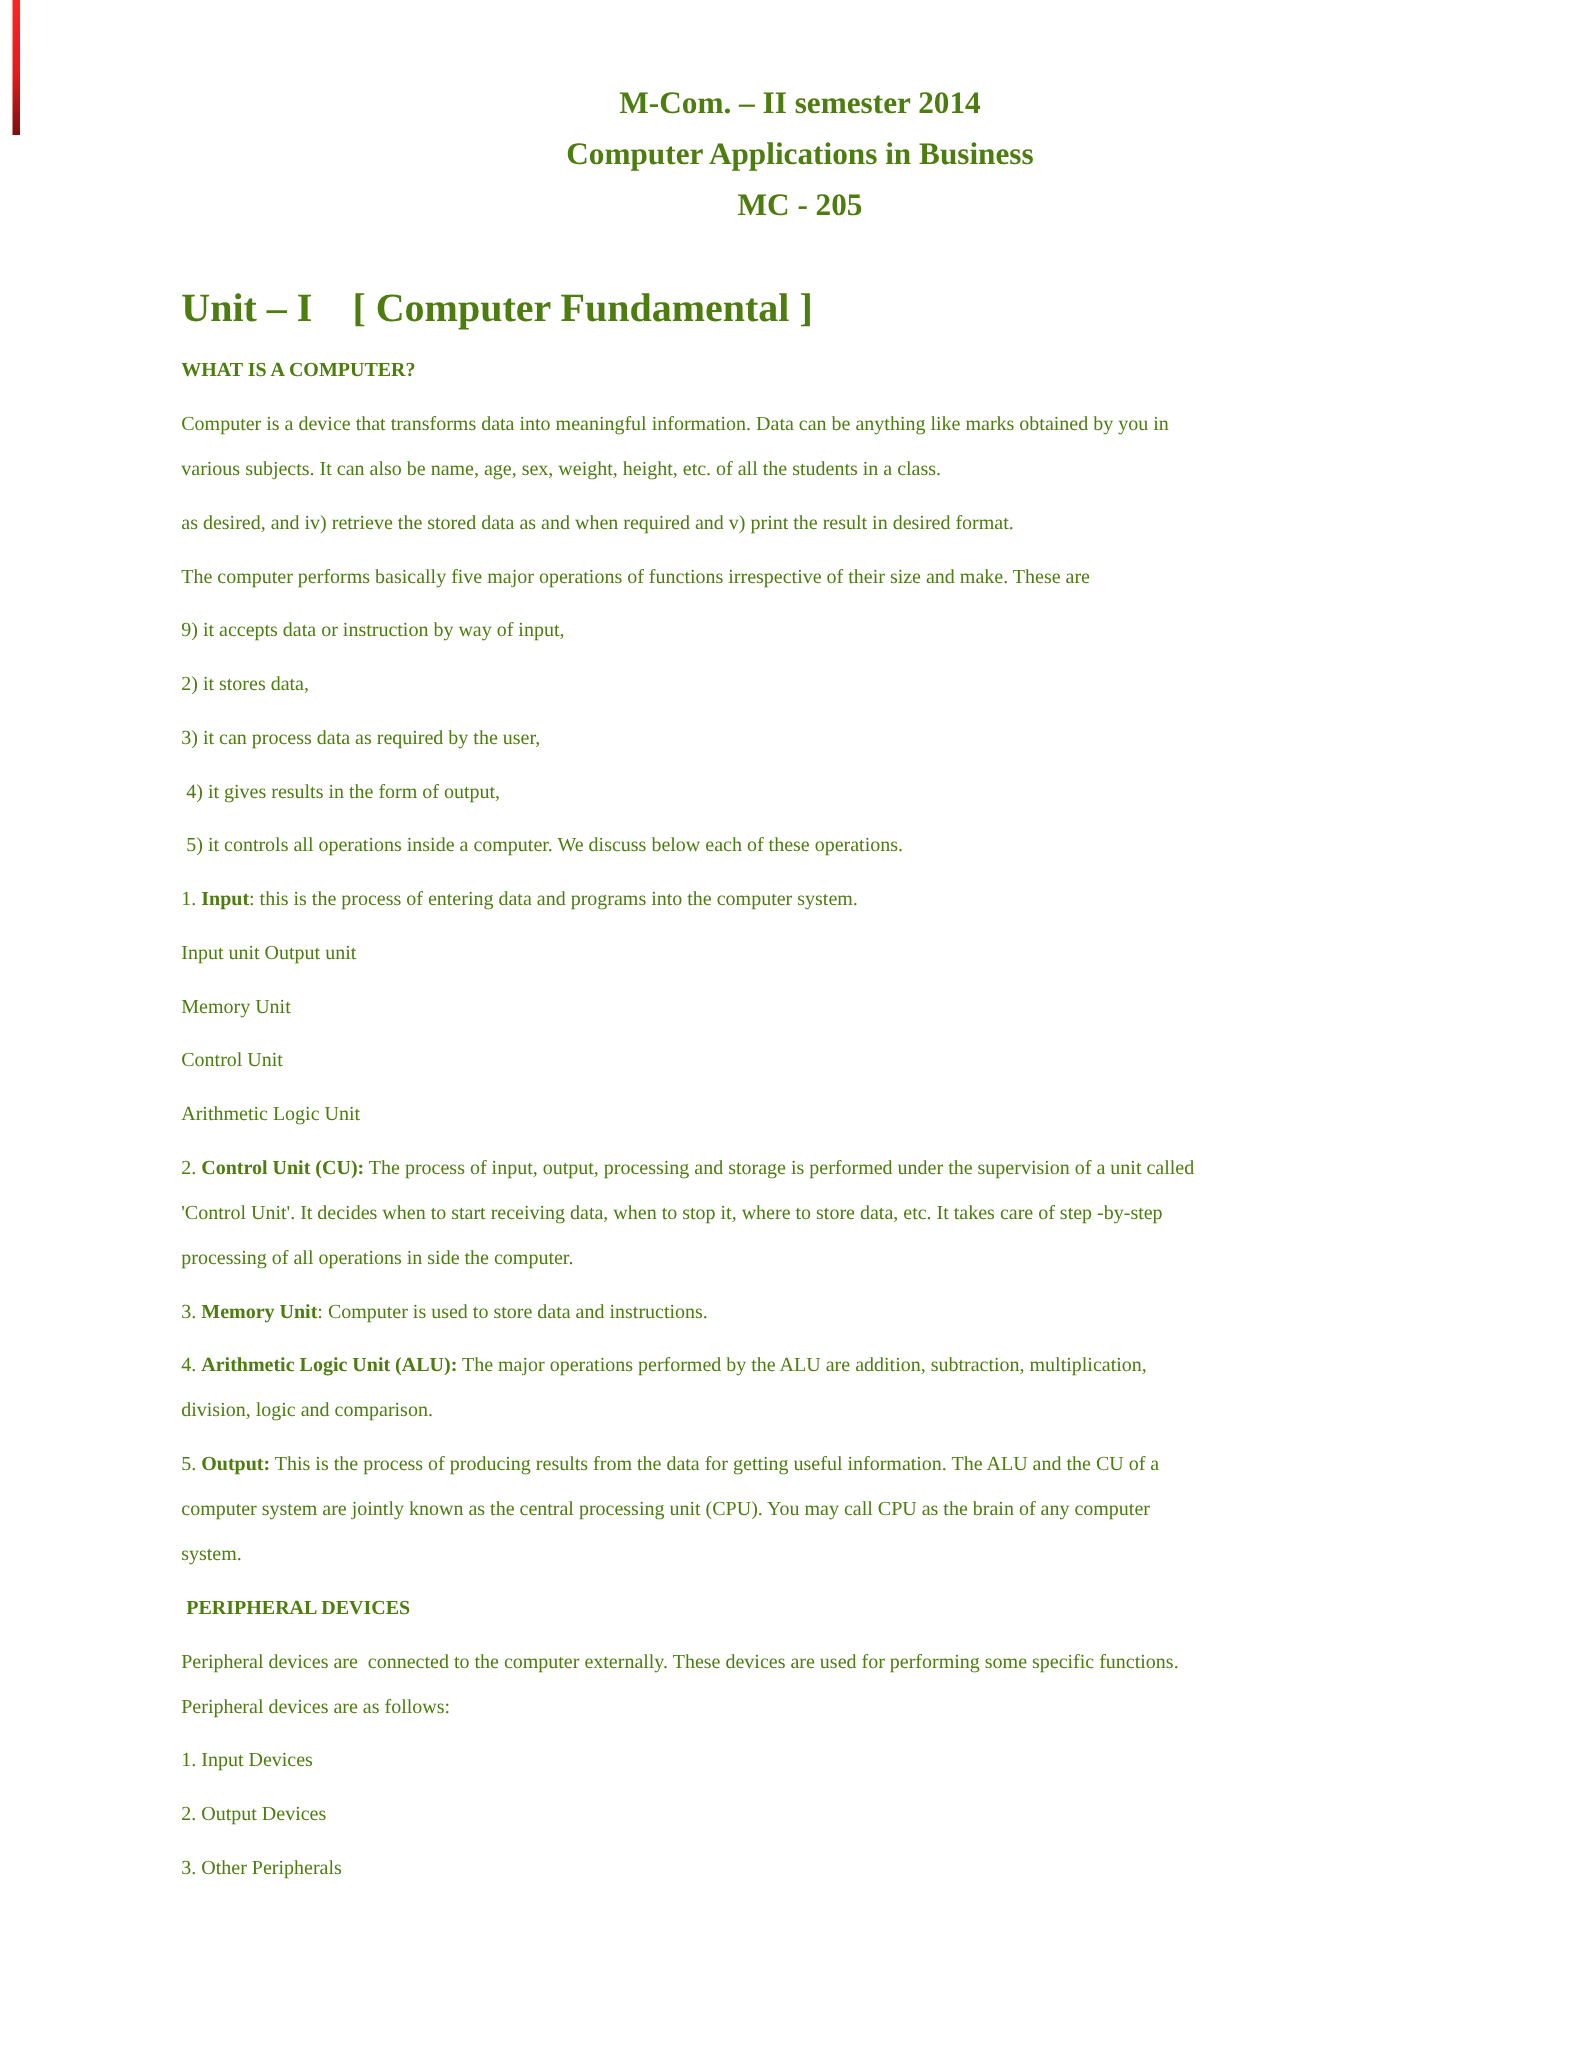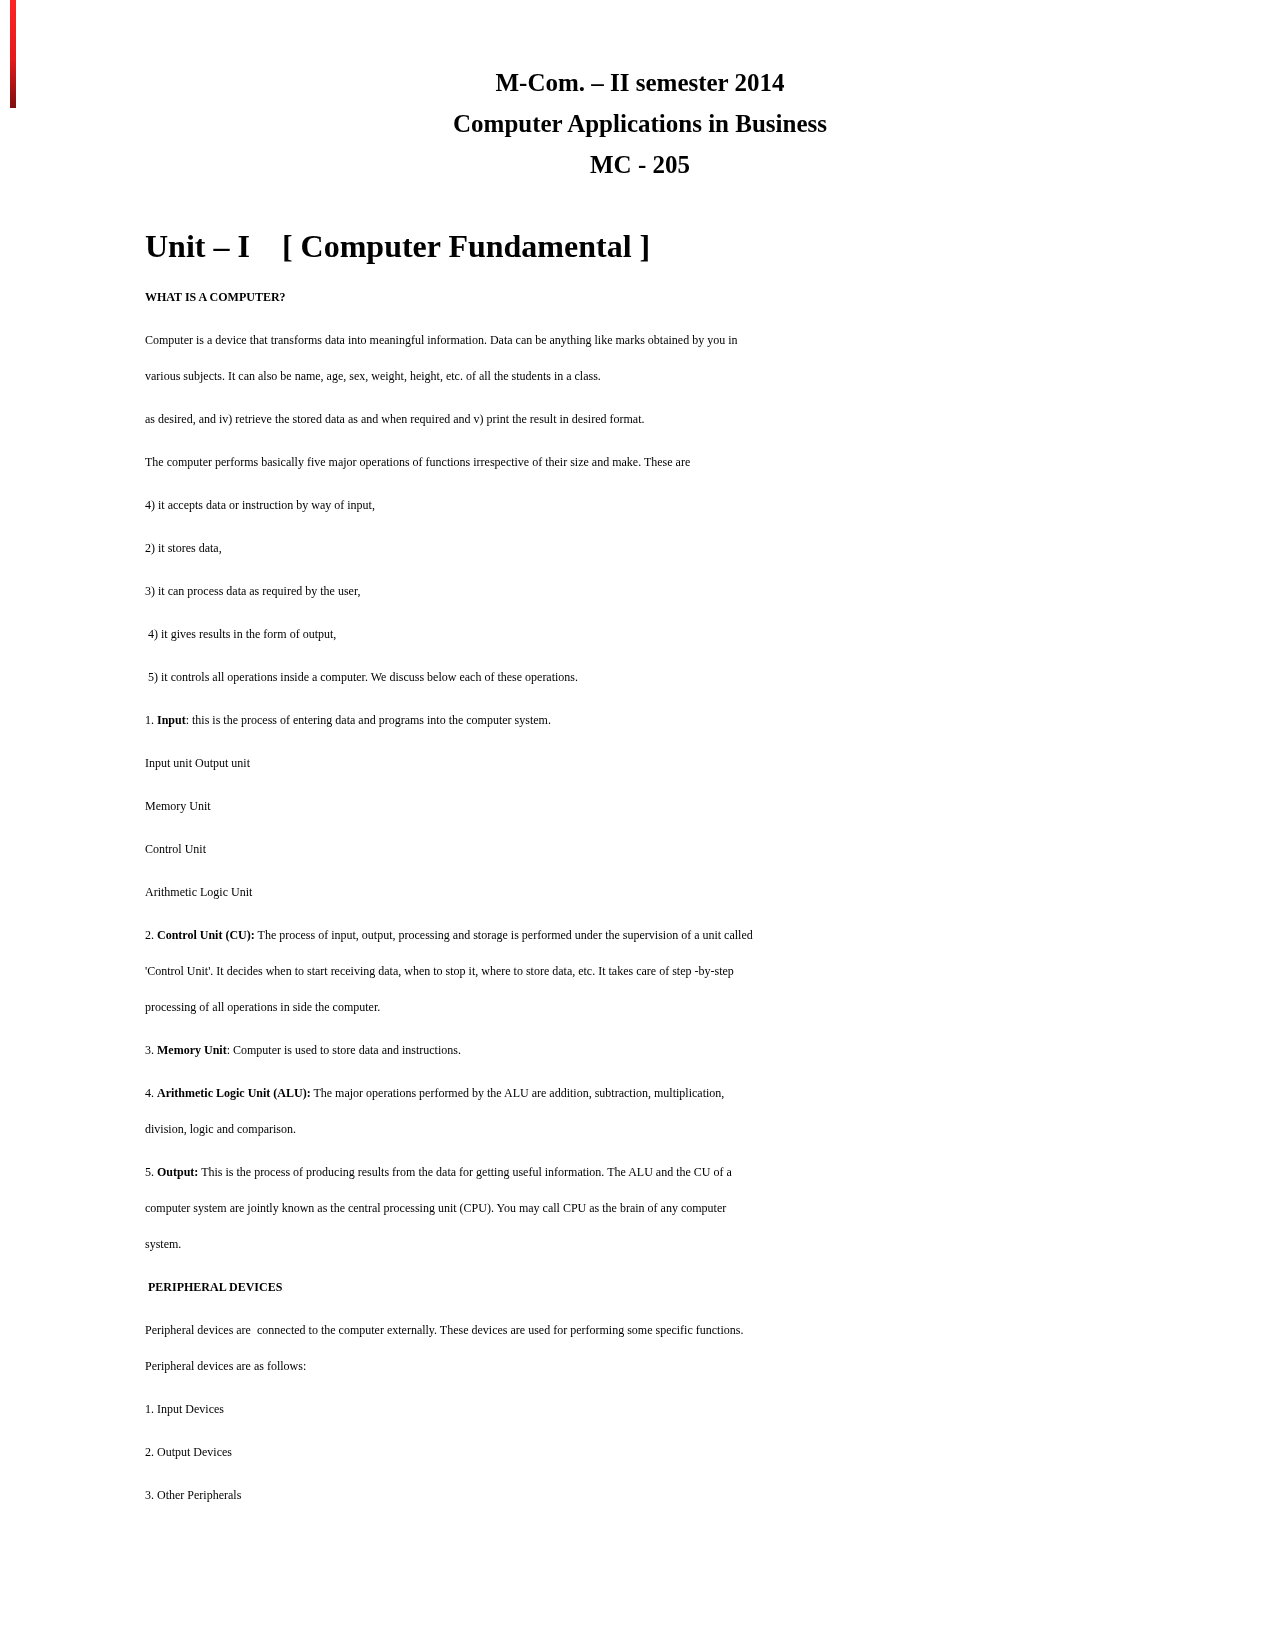--- a/index.html
+++ b/index.html
@@ -1,21 +1,21 @@
 <!DOCTYPE html>
 <html><head>
 <meta charset="utf-8">
 <style>
   html,body{margin:0;padding:0;background:#ffffff;}
   .page{
     position:relative;
     width:1275px;height:1650px;
     background:#ffffff;
     overflow:hidden;
-    color:#000000;
+    color:#4d7c0f;
     font-family:"Liberation Serif","DejaVu Serif",serif;
   }
   .red-mark{
     position:absolute;left:10px;top:0;width:6px;height:108px;
     background:linear-gradient(180deg,#ff2424 0%,#e51a1a 55%,#7d0f0f 100%);
   }
   .doc{position:absolute;left:145px;top:0;width:990px;}
   .title-block{
     margin-top:62px;
     text-align:center;
@@ -24,21 +24,21 @@
     line-height:41px;
   }
   .t-line{white-space:pre;}
   .unit-heading{
     margin:41px 0 13px 0;
     font-size:32px;
     font-weight:700;
     line-height:40px;
     white-space:pre;
   }
-  .block{margin:0 0 7px 0;font-size:12px;}
+  .block{margin:0 0 7px 0;font-size:16px;}
   .line{display:block;line-height:36px;white-space:pre;}
   .heading .line{font-weight:700;}
   .b{font-weight:700;}
 </style>
 </head>
 <body>
 
 <div class="page">
   <div class="red-mark"></div>
   <div class="doc">
@@ -56,21 +56,21 @@
           <span class="line"><span>Computer is a device that transforms data into meaningful information. Data can be anything like marks obtained by you in</span></span>
           <span class="line"><span>various subjects. It can also be name, age, sex, weight, height, etc. of all the students in a class.</span></span>
         </p>
         <p class="block para">
           <span class="line"><span>as desired, and iv) retrieve the stored data as and when required and v) print the result in desired format.</span></span>
         </p>
         <p class="block para">
           <span class="line"><span>The computer performs basically five major operations of functions irrespective of their size and make. These are</span></span>
         </p>
         <p class="block para">
-          <span class="line"><span>4) it accepts data or instruction by way of input,</span></span>
+          <span class="line"><span>9) it accepts data or instruction by way of input,</span></span>
         </p>
         <p class="block para">
           <span class="line"><span>2) it stores data,</span></span>
         </p>
         <p class="block para">
           <span class="line"><span>3) it can process data as required by the user,</span></span>
         </p>
         <p class="block para">
           <span class="line"><span> 4) it gives results in the form of output,</span></span>
         </p>

